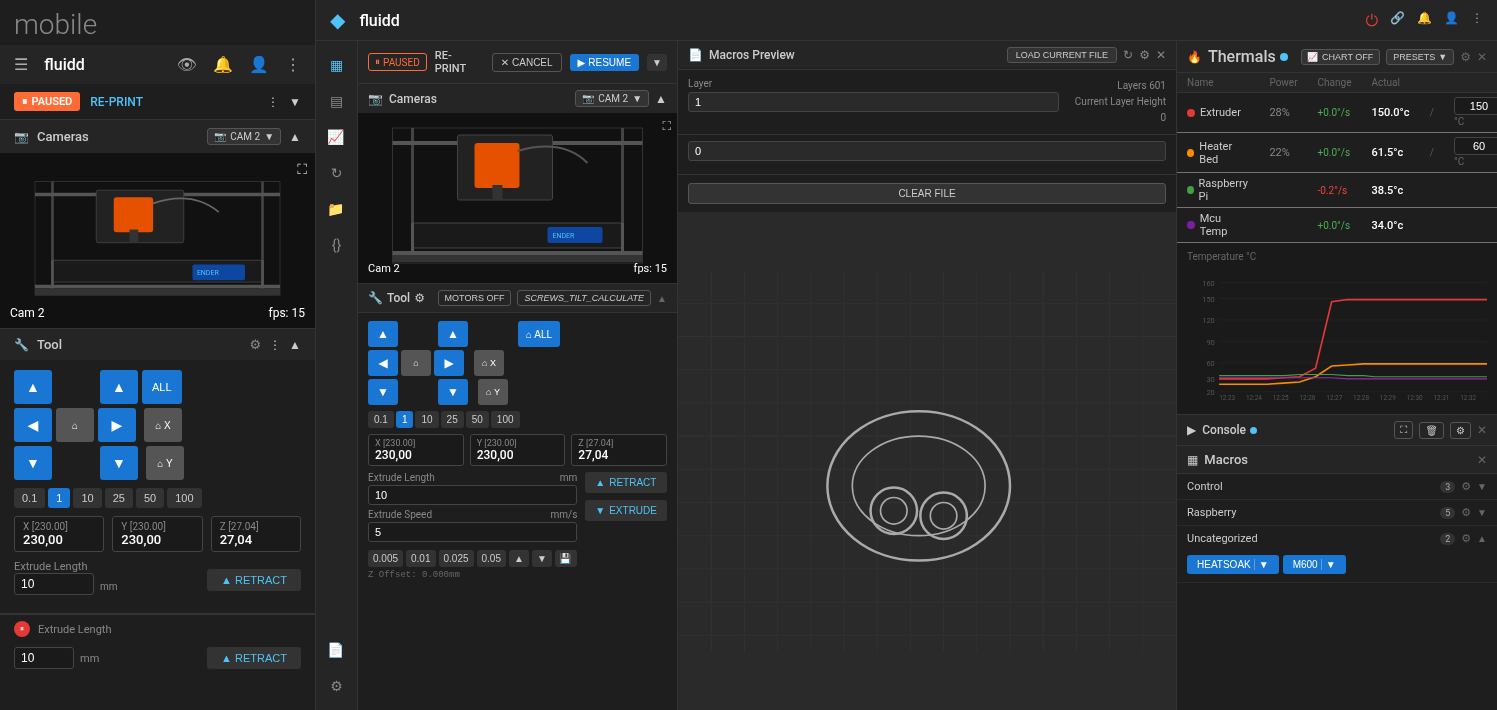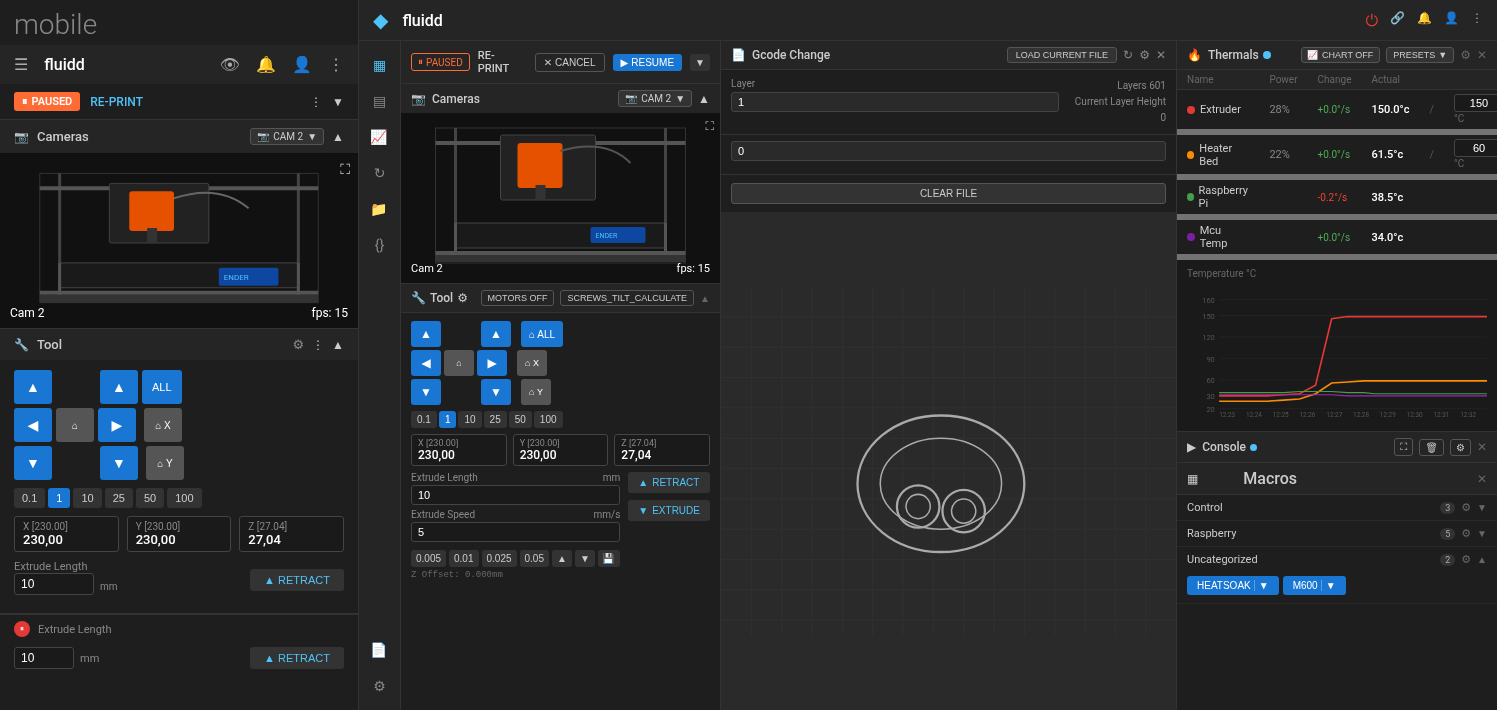--- a/index.html
+++ b/index.html
@@ -9,21 +9,21 @@
       font-size: 12px;
       color: #ccc;
       width: 1497px;
       height: 710px;
       overflow: hidden;
       display: flex;
     }
 
     
     .mobile-panel {
-      width: 359px;
+      width: 316px;
       height: 710px;
       background: #1e1e1e;
       border-right: 1px solid #333;
       display: flex;
       flex-direction: column;
       overflow: hidden;
     }
     .mobile-header-label {
       color: #888;
       font-size: 28px;
@@ -455,20 +455,21 @@
       cursor: pointer;
     }
     .screws-btn {
       background: transparent;
       border: 1px solid #555;
       color: #ccc;
       font-size: 9px;
       padding: 2px 6px;
       border-radius: 3px;
       cursor: pointer;
+      font-style: italic;
     }
 
     .tool-content-sm {
       padding: 8px 10px;
     }
     .movement-grid-sm {
       display: flex;
       flex-direction: column;
       gap: 3px;
       margin-bottom: 6px;
@@ -493,20 +494,21 @@
     }
     .mv-btn-sm.home-sm {
       background: #555;
       font-size: 9px;
     }
     .mv-btn-sm.all-sm {
       background: #1976d2;
       width: auto;
       padding: 0 8px;
       font-size: 10px;
+      margin-left: 40px;
     }
     .step-btns-sm {
       display: flex;
       gap: 2px;
       margin-bottom: 6px;
     }
     .step-btn-sm {
       background: #333;
       color: #ccc;
       border: none;
@@ -715,21 +717,21 @@
     .thermals-header {
       display: flex;
       align-items: center;
       padding: 6px 10px;
       background: #252525;
       border-bottom: 1px solid #333;
       gap: 6px;
     }
     .thermals-title {
       color: #ccc;
-      font-size: 12px;
+      font-size: 16px;
       font-weight: 500;
       flex: 1;
       display: flex;
       align-items: center;
       gap: 4px;
     }
     .chart-off-btn {
       background: #333;
       border: 1px solid #555;
       color: #ccc;
@@ -763,21 +765,21 @@
       color: #666;
       font-size: 10px;
       font-weight: 400;
       text-align: left;
       padding: 4px 10px;
       border-bottom: 1px solid #333;
       background: #252525;
     }
     .thermals-table td {
       padding: 4px 10px;
-      border-bottom: 6px solid #737373;
+      border-bottom: 1px solid #737373;
     }
     .thermal-name {
       display: flex;
       align-items: center;
       gap: 5px;
       color: #ccc;
     }
     .thermal-dot {
       width: 8px;
       height: 8px;
@@ -848,27 +850,26 @@
     .macros-header {
       display: flex;
       align-items: center;
       padding: 6px 10px;
       background: #252525;
       border-bottom: 1px solid #333;
       gap: 6px;
     }
     .macros-title {
       color: #ccc;
-      font-size: 16px;
+      font-size: 13px;
       font-weight: 500;
       flex: 1;
       display: flex;
       align-items: center;
       gap: 4px;
-      margin-left: 39px;
     }
     .macro-category {
       border-bottom: 1px solid #2a2a2a;
     }
     .macro-category-header {
       display: flex;
       align-items: center;
       padding: 6px 10px;
       gap: 6px;
       cursor: pointer;
@@ -1262,21 +1263,21 @@
                     <button class="extrude-sm">▼ <span>EXTRUDE</span></button>
                   </div>
                 </div>
               </div>
             </div>
           </div>
 
           <div class="middle-col">
             <div class="gcode-header">
               <span style="color:#4fc3f7;">📄</span>
-              <span class="gcode-title">Gcode Change</span>
+              <span class="gcode-title">Macros Preview</span>
               <button class="load-current-btn">LOAD CURRENT FILE</button>
               <span style="color:#888;">↻</span>
               <span style="color:#888;">⚙</span>
               <span style="color:#888;">✕</span>
             </div>
             <div class="gcode-info">
               <div style="flex:1;">
                 <div class="gcode-field-label">Layer</div>
                 <input type="text" class="gcode-field-input" value="1" style="">
               </div>

